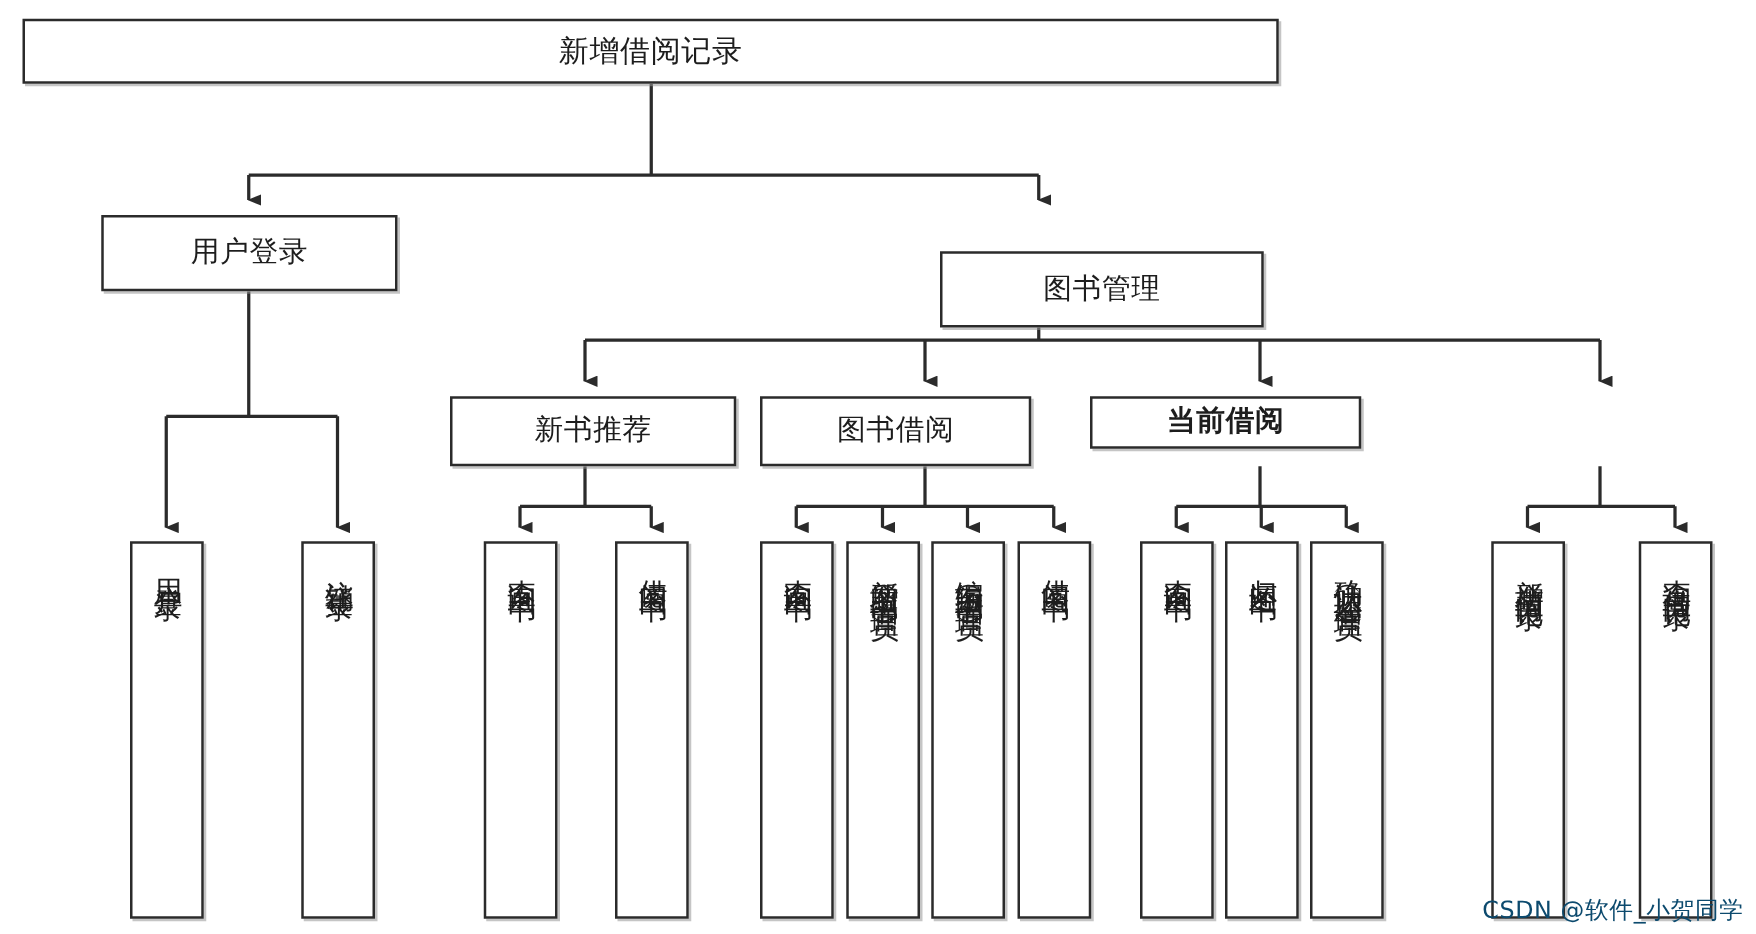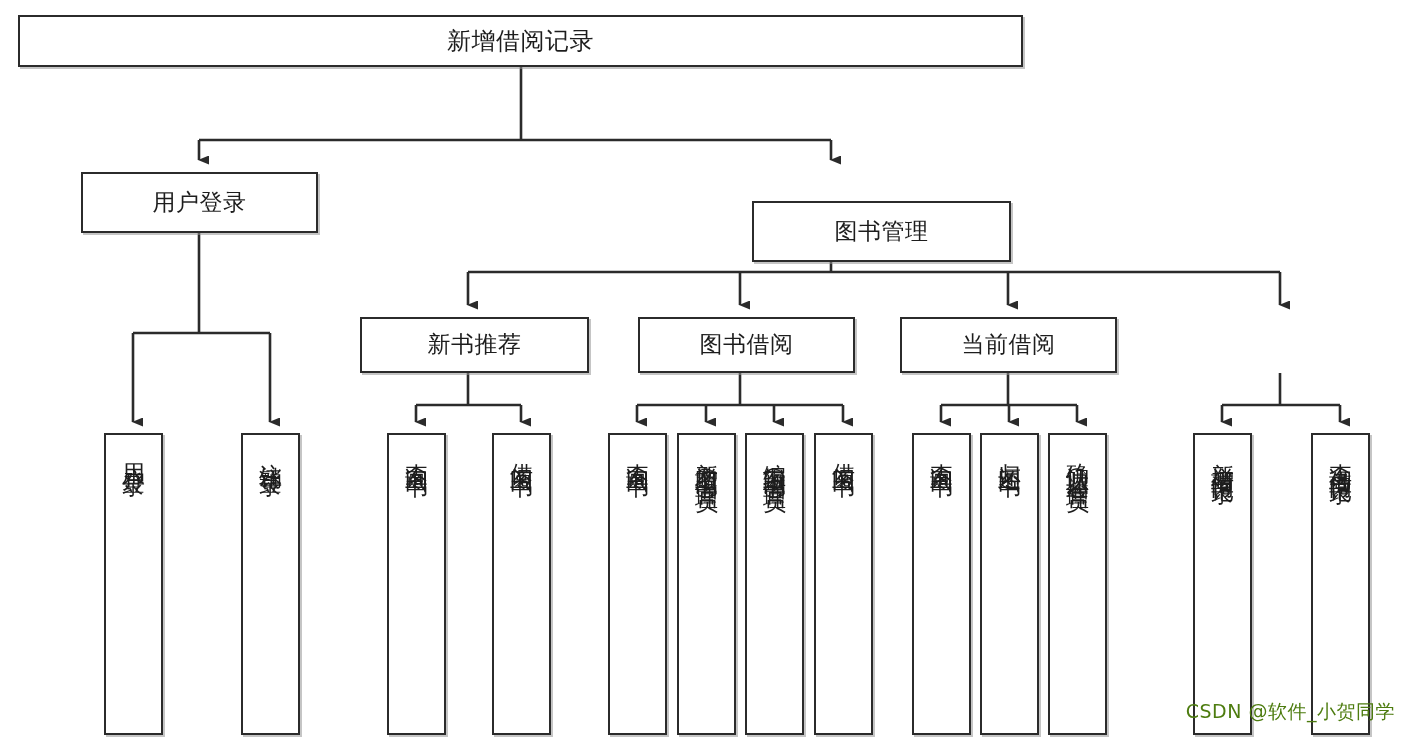--- a/index.html
+++ b/index.html
@@ -60,23 +60,23 @@
     font-size: 23px;
     letter-spacing: 4px;
     line-height: 1;
     text-align: start;
   }
   .node.root .node-label { font-size: 24px; }
 
   #watermark {
     position: absolute;
     right: 10px;
-    bottom: 22px;
+    bottom: 6px;
     font-size: 19px;
-    color: #4d7c0f;
+    color: #0c4a6e;
     letter-spacing: 0.5px;
     z-index: 5;
     white-space: nowrap;
     font-family: "DejaVu Sans", "Liberation Sans", sans-serif;
   }
 </style>
 </head>
 <body>
 
 <div id="diagram-root">
@@ -141,24 +141,24 @@
   <div class="node horizontal" style="left:81px; top:172px; width:237px; height:61px;">
     <span class="node-label">用户登录</span>
   </div>
   <div class="node horizontal" style="left:752px; top:172px; width:259px; height:61px;margin-top:29px;">
     <span class="node-label">图书管理</span>
   </div>
 
   <div class="node horizontal" style="left:360px; top:317px; width:229px; height:56px;">
     <span class="node-label">新书推荐</span>
   </div>
-  <div class="node horizontal" style="left:638px; top:317px; width:217px; height:56px;">
+  <div class="node horizontal" style="left:608px; top:317px; width:217px; height:56px;">
     <span class="node-label">图书借阅</span>
   </div>
-  <div class="node horizontal" style="left:900px; top:317px; width:217px; height:56px;">
+  <div class="node horizontal" style="left:872px; top:317px; width:217px; height:42px;font-weight:bold;">
     <span class="node-label">当前借阅</span>
   </div>
 
   <div class="node vertical" style="left:104px; top:433px; width:59px; height:302px;">
     <span class="node-label">用户登录</span>
   </div>
   <div class="node vertical" style="left:241px; top:433px; width:59px; height:302px;">
     <span class="node-label">注销登录</span>
   </div>
 

